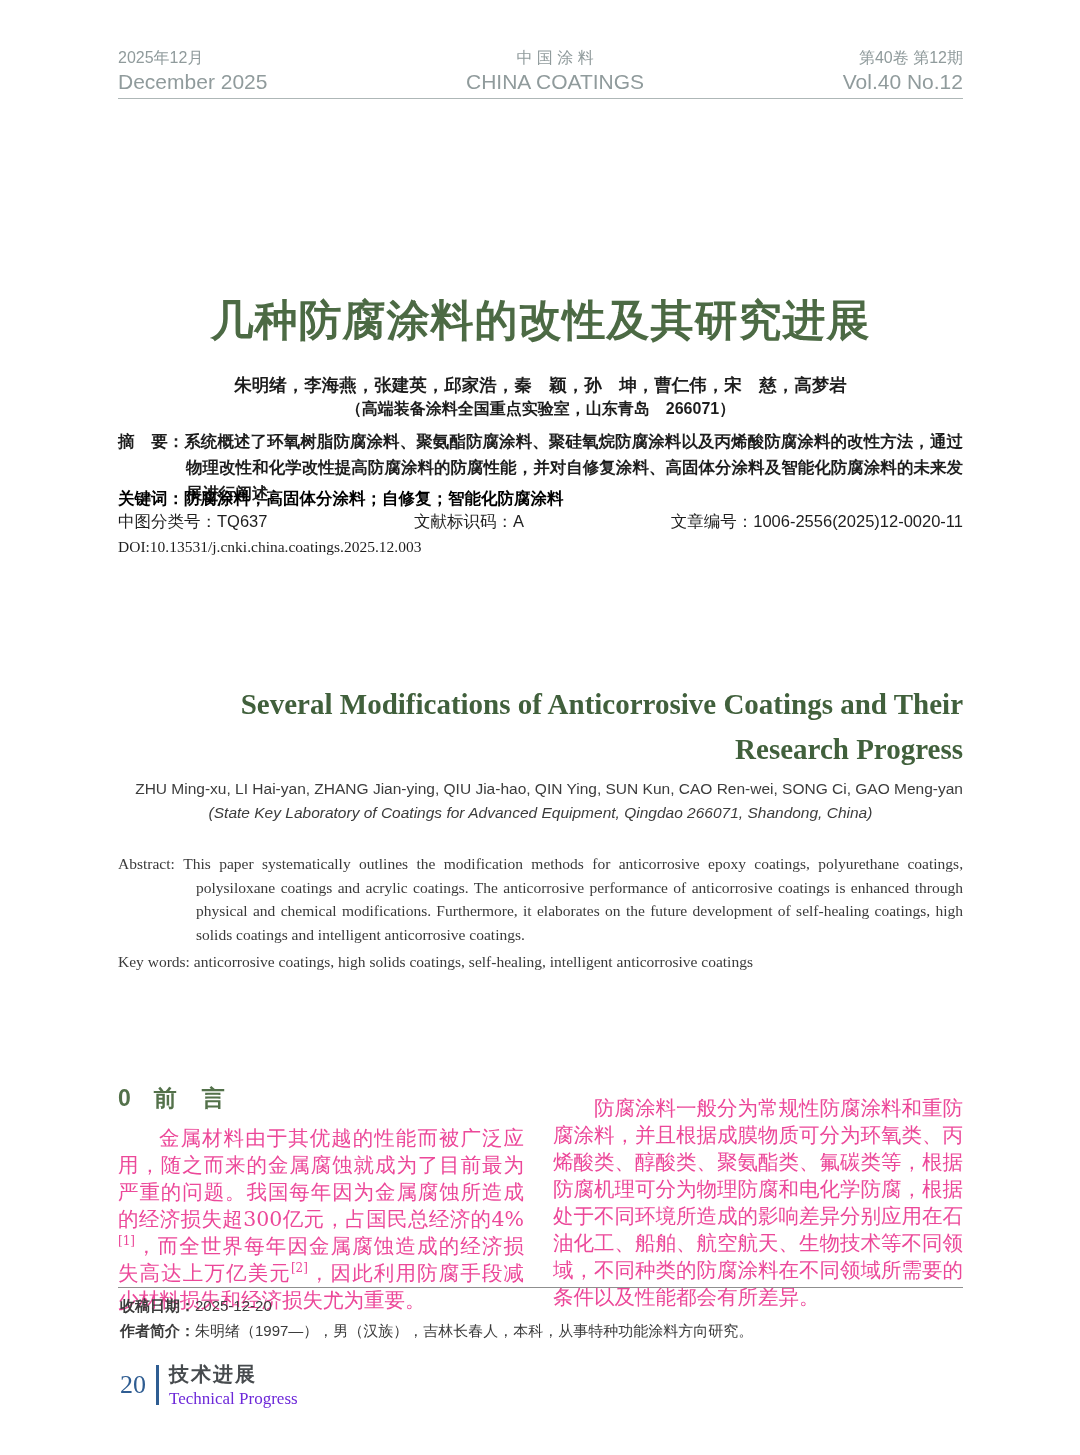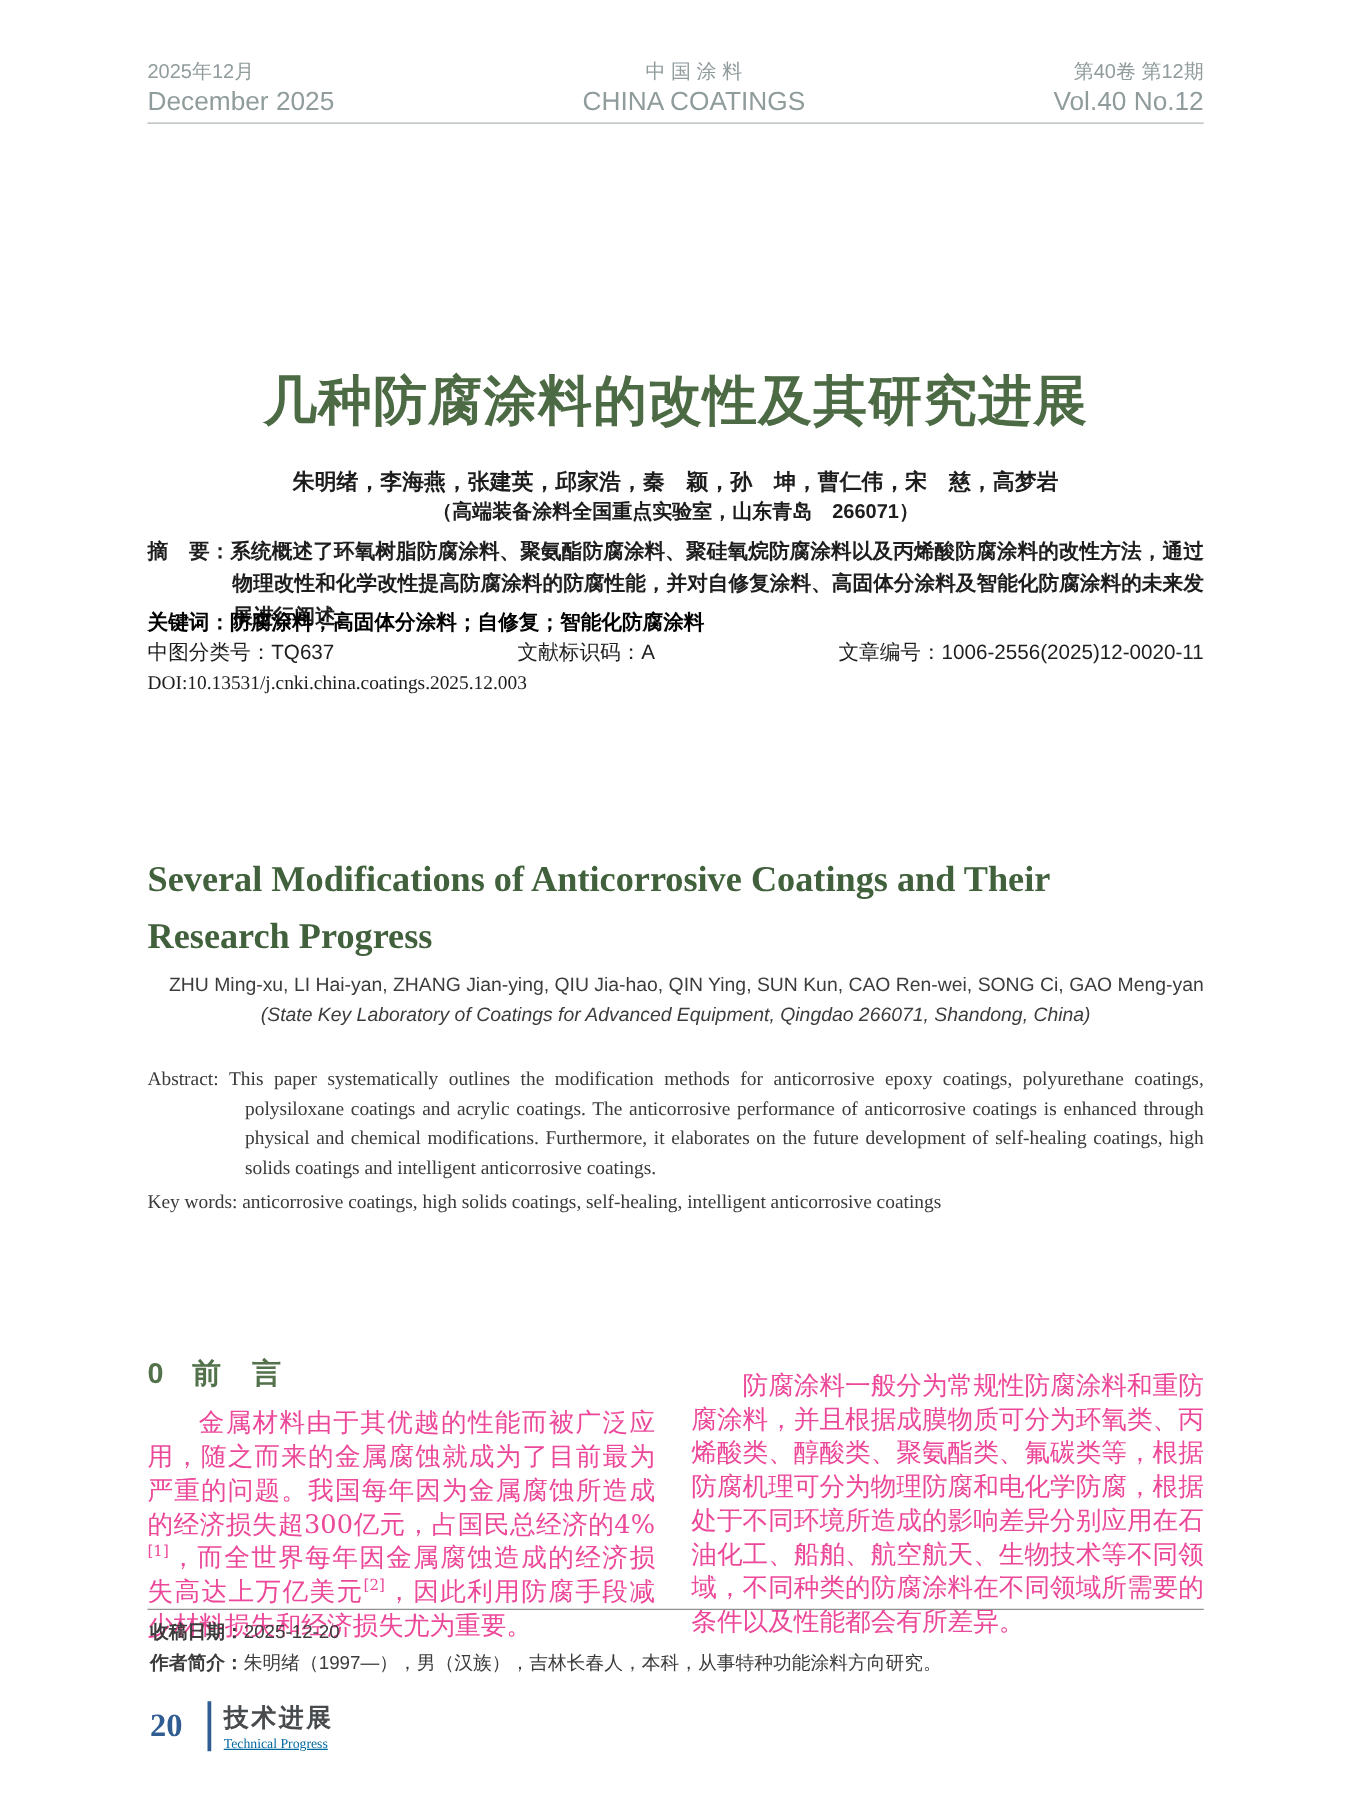--- a/index.html
+++ b/index.html
@@ -58,21 +58,21 @@
     font-size:16.5px; font-weight:400; color:#1e1e1e;
   }
   .doi {
     top:538px; left:118px; width:845px;
     font-family:"Liberation Serif", serif; font-size:15.5px; color:#1d1d1d;
   }
 
   
   .en-title {
     top:682px; left:118px; width:845px;
-    text-align:left; font-family:"Liberation Serif", serif;
+    text-align:right; font-family:"Liberation Serif", serif;
     font-weight:700; font-size:29px; line-height:45px; color:#41603c;
   }
   .en-authors {
     top:780px; left:118px; width:845px;
     text-align:right; font-size:15.5px; color:#3c3c3c;
   }
   .en-affil {
     top:804px; left:118px; width:845px;
     text-align:center; font-family:Liberation Sans, sans-serif;
     font-style:italic; font-size:15.5px; color:#3c3c3c;
@@ -112,26 +112,25 @@
   }
   .footnote .fn-label { font-weight:600; }
 
   
   .pfooter {
     top:1361px; left:120px;
     display:flex; align-items:center;
   }
   .page-num {
     font-family:"Liberation Serif", serif; font-size:26px; color:#2f5d92;
-    margin-right:20px;
-    font-weight:bold;
+    margin-right:10px;
   }
   .footer-bar { width:3px; height:40px; background:#2f5d92; margin-right:10px; }
   .footer-col-cn { font-size:20px; font-weight:700; color:#474b4e; letter-spacing:2px; }
-  .footer-col-en { font-family:"Liberation Serif", serif; font-size:11px; color:#0369a1; margin-top:1px;text-decoration:underline; }
+  .footer-col-en { font-family:"Liberation Serif", serif; font-size:17px; color:#6d28d9; margin-top:1px; }
 </style>
 </head>
 <body>
 
 <div class="page">
 
   <div class="abs jheader">
     <div class="cell-l">
       <div class="cn">2025年12月</div>
       <div class="en">December 2025</div>

